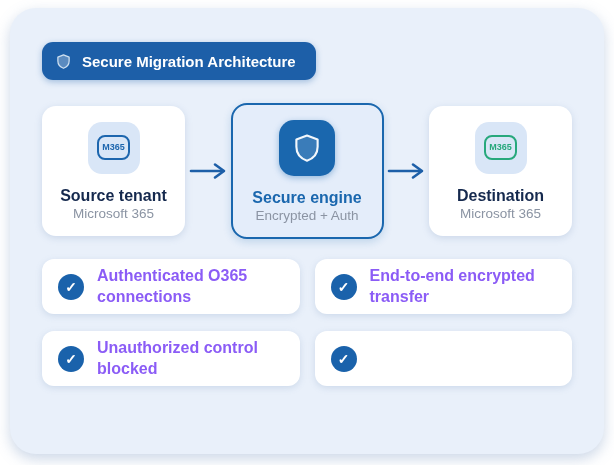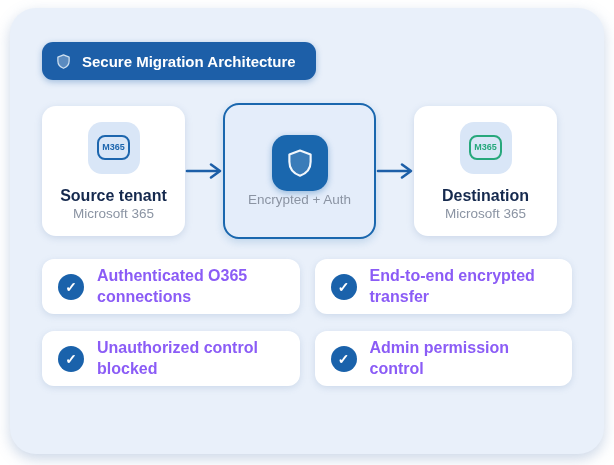--- a/index.html
+++ b/index.html
@@ -24,21 +24,21 @@
     display: inline-flex; align-items: center; gap: 11px;
     background: #1d5fa8; color: #ffffff;
     border-radius: 11px; height: 38px;
     padding: 0 20px 0 14px;
     font-size: 15px; font-weight: bold;
     box-shadow: 0 2px 6px rgba(29, 95, 168, 0.35);
   }
   .badge svg { display: block; }
   
   .flow {
-    display: flex; align-items: center; justify-content: flex-start;
+    display: flex; align-items: center; justify-content: space-between;
     margin-top: 23px; height: 136px;
   }
   .node-card {
     background: #ffffff;
     width: 143px; height: 130px;
     border-radius: 14px;
     display: flex; flex-direction: column; align-items: center; justify-content: center;
     box-shadow: 0 2px 7px rgba(125, 150, 190, 0.28);
     box-sizing: border-box;
     text-align: center;
@@ -136,20 +136,21 @@
         <path d="M26 2.5 L35 9 L26 15.5" fill="none" stroke="#1d5fa8" stroke-width="2.6" stroke-linecap="round" stroke-linejoin="round"></path>
       </svg>
     </div>
 
     <div class="node-card highlight">
       <div class="engine-tile">
         <svg width="30" height="32" viewBox="0 0 24 24">
           <path d="M12 2 L20.5 5.2 V11 C20.5 16.4 17.1 20.4 12 22.2 C6.9 20.4 3.5 16.4 3.5 11 V5.2 Z" fill="rgba(255,255,255,0.14)" stroke="#f2f7fc" stroke-width="1.7" stroke-linejoin="round"></path>
         </svg>
       </div>
+      <div class="node-title">Secure engine</div>
       <div class="node-subtitle">Encrypted + Auth</div>
     </div>
 
     <div class="arrow">
       <svg width="38" height="18" viewBox="0 0 38 18">
         <line x1="2" y1="9" x2="32" y2="9" stroke="#1d5fa8" stroke-width="2.6" stroke-linecap="round"></line>
         <path d="M26 2.5 L35 9 L26 15.5" fill="none" stroke="#1d5fa8" stroke-width="2.6" stroke-linecap="round" stroke-linejoin="round"></path>
       </svg>
     </div>
 
@@ -175,18 +176,17 @@
       <span class="feature-label">End-to-end encrypted transfer</span>
     </div>
 
     <div class="feature">
       <span class="check">✓</span>
       <span class="feature-label">Unauthorized control blocked</span>
     </div>
 
     <div class="feature">
       <span class="check">✓</span>
-      <span class="feature-label">Admin permission control</span>
     </div>
 
   </div>
 
 </div>
 
 </body></html>

